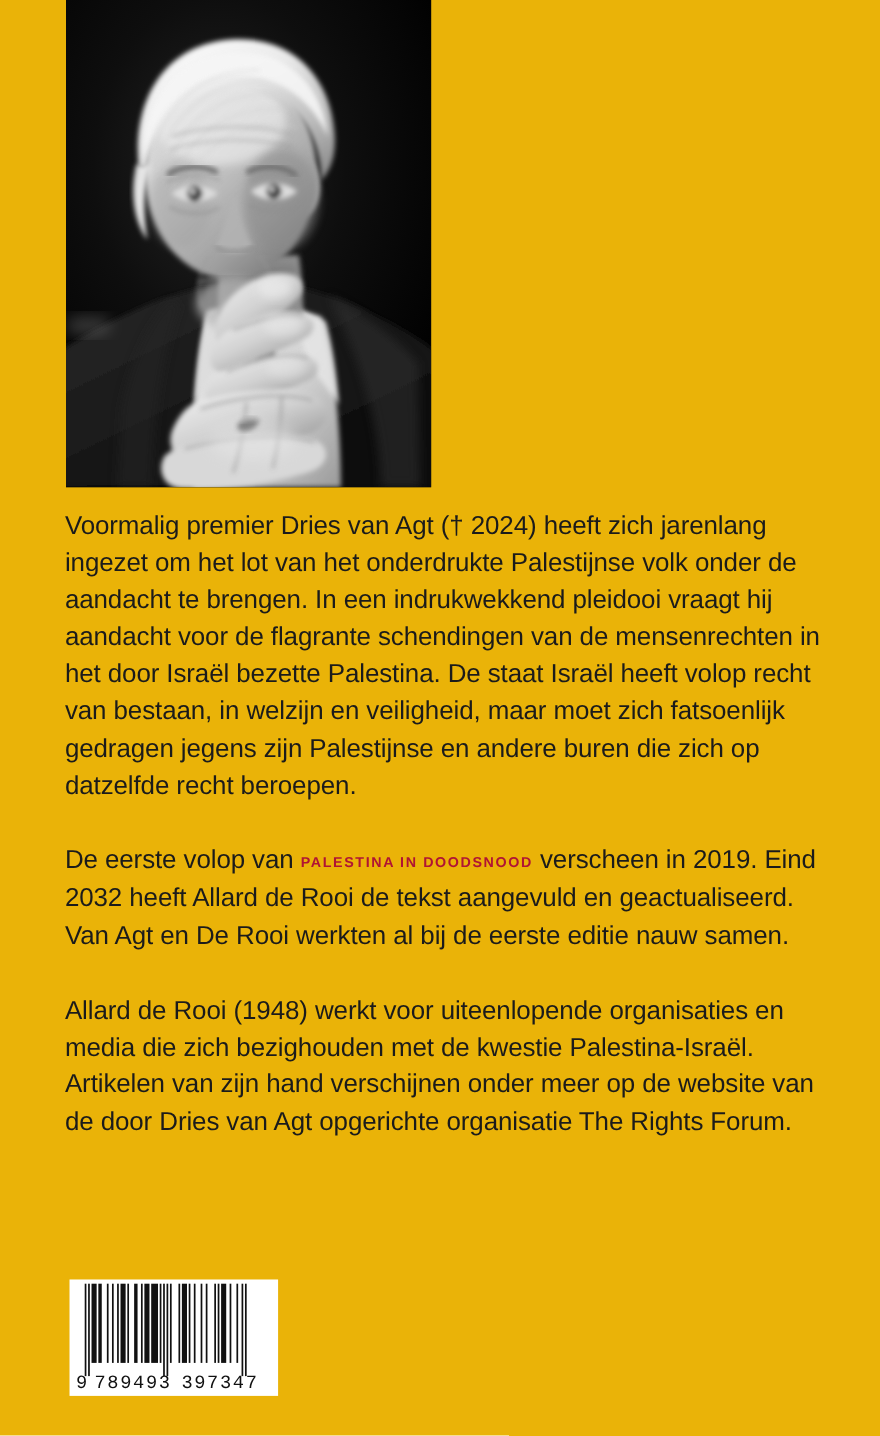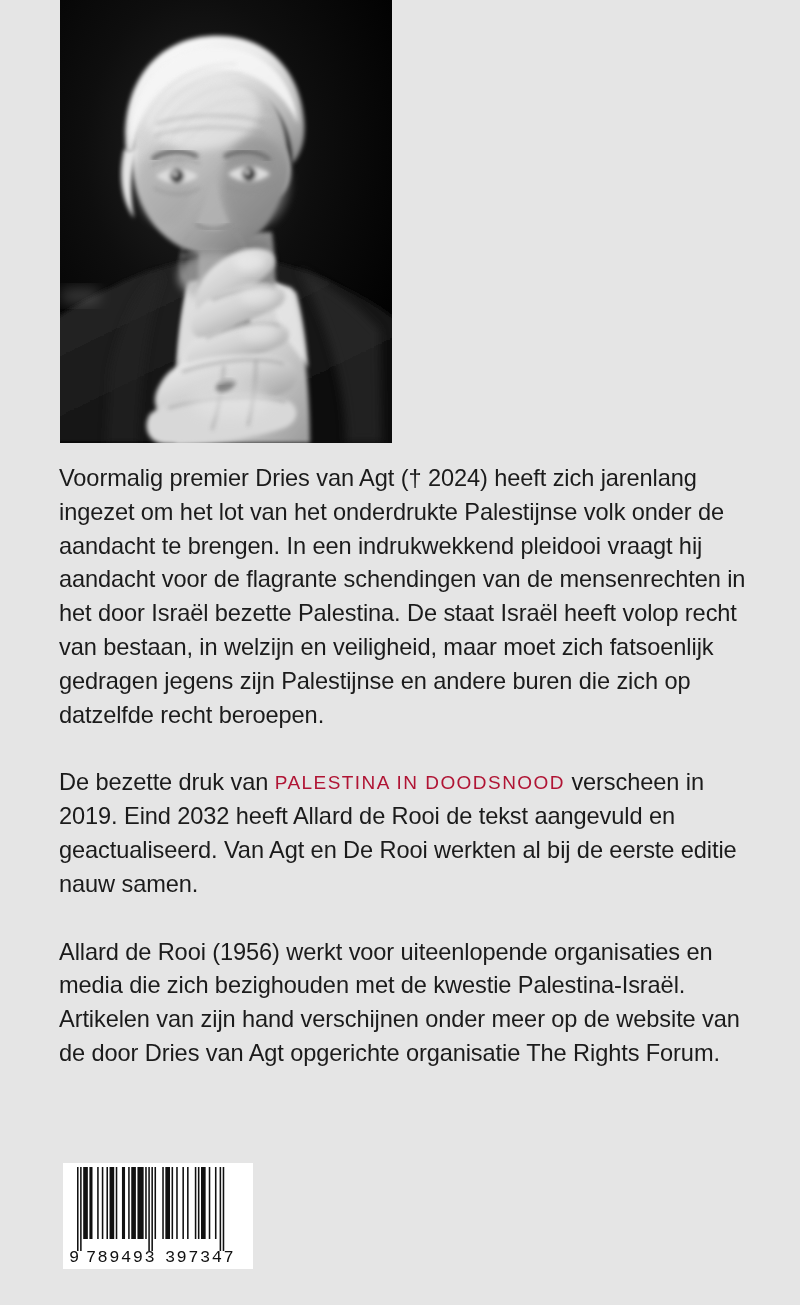--- a/index.html
+++ b/index.html
@@ -13,21 +13,21 @@
     height: 1305px;
     position: relative;
     overflow: hidden;
     font-family: "Liberation Sans", sans-serif;
     color: #1a1a1a;
   }
 
   .cover {
     position: absolute;
     inset: 0;
-    background: #e5e5e5;
+    background: #eab308;
   }
 
   
   .portrait-frame {
     position: absolute;
     left: 60px;
     top: 0px;
     width: 332px;
     height: 443px;
     background: #050505;
@@ -51,23 +51,23 @@
     line-height: 33.8px;
     letter-spacing: -0.1px;
     color: #1b1b1b;
     margin: 0 0 34px 0;
     font-weight: 400;
     -webkit-font-smoothing: antialiased;
   }
   .para:last-child { margin-bottom: 0; }
 
   .booktitle {
-    font-size: 19px;
+    font-size: 13px;
     letter-spacing: 1.45px;
-    font-weight: 400;
+    font-weight: 700;
     text-transform: uppercase;
     color: #b01434;
     vertical-align: 1px;
   }
 
   
   .barcode-block {
     position: absolute;
     left: 63px;
     top: 1163px;
@@ -256,23 +256,23 @@
         <rect x="0" y="0" width="332" height="443" fill="none"></rect>
         <path d="M0 0 H332 V443 H0 Z" fill="url(#bgGlow)" opacity="0"></path>
       </g>
     </svg>
   </div>
 
   <div class="blurb">
 
     <p class="para">Voormalig premier Dries van Agt († 2024) heeft zich jarenlang ingezet om het lot van het onderdrukte Palestijnse volk onder de aandacht te brengen. In een indrukwekkend pleidooi vraagt hij aandacht voor de flagrante schendingen van de mensenrechten in het door Israël bezette Palestina. De staat Israël heeft volop recht van bestaan, in welzijn en veiligheid, maar moet zich fatsoenlijk gedragen jegens zijn Palestijnse en andere buren die zich op datzelfde recht beroepen.</p>
 
-    <p class="para"><span>De bezette druk van </span><span class="booktitle">Palestina in doodsnood</span><span> verscheen in 2019. Eind 2032 heeft Allard de Rooi de tekst aangevuld en geactualiseerd. Van Agt en De Rooi werkten al bij de eerste editie nauw samen.</span></p>
-
-    <p class="para">Allard de Rooi (1956) werkt voor uiteenlopende organisaties en media die zich bezighouden met de kwestie Palestina-Israël. Artikelen van zijn hand verschijnen onder meer op de website van de door Dries van Agt opgerichte organisatie The Rights Forum.</p>
+    <p class="para"><span>De eerste volop van </span><span class="booktitle">Palestina in doodsnood</span><span> verscheen in 2019. Eind 2032 heeft Allard de Rooi de tekst aangevuld en geactualiseerd. Van Agt en De Rooi werkten al bij de eerste editie nauw samen.</span></p>
+
+    <p class="para">Allard de Rooi (1948) werkt voor uiteenlopende organisaties en media die zich bezighouden met de kwestie Palestina-Israël. Artikelen van zijn hand verschijnen onder meer op de website van de door Dries van Agt opgerichte organisatie The Rights Forum.</p>
   </div>
 
   <div class="barcode-block">
     <svg class="barcode-svg" viewBox="0 0 190 106">
       <rect x="0" y="0" width="190" height="106" fill="#ffffff"></rect>
       <g id="bars" fill="#111111">
           <rect x="14.00" y="4" width="1.55" height="84"></rect>
           <rect x="17.10" y="4" width="1.55" height="84"></rect>
           <rect x="20.20" y="4" width="4.65" height="72"></rect>
           <rect x="26.40" y="4" width="3.10" height="72"></rect>

